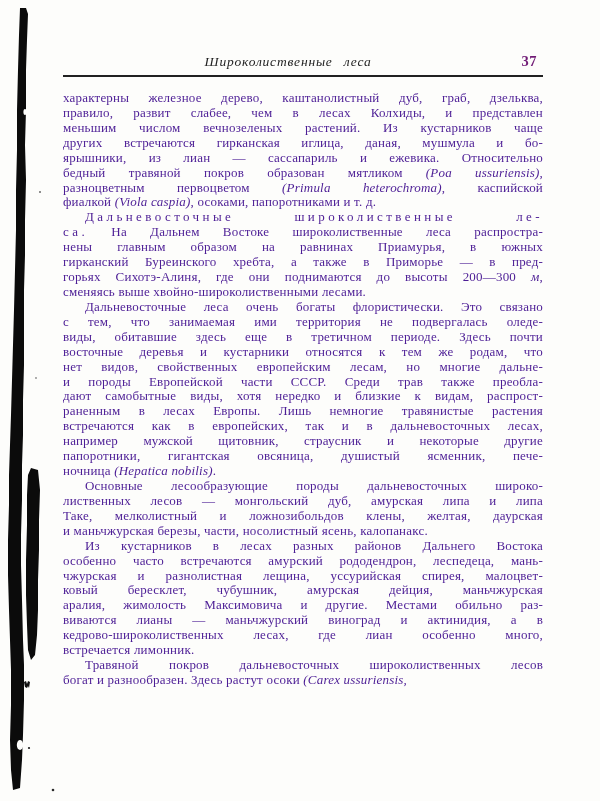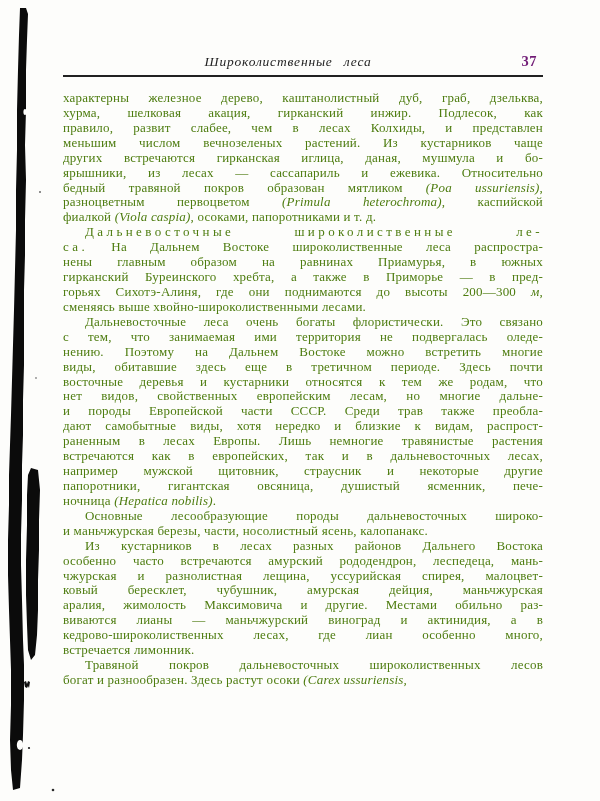--- a/index.html
+++ b/index.html
@@ -42,21 +42,21 @@
     color:#701a75;
   }
   .head-rule{
     margin-top:4px;
     border-bottom:2px solid #212121;
     height:0;
   }
   .bodytext{
     margin-top:14px;
     font-size:13px;
-    color:#4d7c0f;
+    color:#4c1d95;
   }
   .para{margin:0;padding:0;}
   .line{
     display:block;
     height:14.93px;line-height:14.93px;
     text-align:justify;
     text-align-last:justify;
     white-space:normal;
     letter-spacing:0.2px;
     overflow:visible;
@@ -107,54 +107,54 @@
     <div class="running-head">
       <span class="title">Широколиственные леса</span>
       <span class="pagenum">37</span>
     </div>
 
     <div class="head-rule"></div>
 
     <div class="bodytext" id="body-text">
         <div class="para">
           <div class="line"><span>характерны железное дерево, каштанолистный дуб, граб, дзельква,</span></div>
-          <div class="line"><span>хурма, шелковая акация, гирканский инжир. Подлесок, как</span></div>
           <div class="line"><span>правило, развит слабее, чем в лесах Колхиды, и представлен</span></div>
           <div class="line"><span>меньшим числом вечнозеленых растений. Из кустарников чаще</span></div>
           <div class="line"><span>других встречаются гирканская иглица, даная, мушмула и бо-</span></div>
-          <div class="line"><span>ярышники, из лесах — сассапариль и ежевика. Относительно</span></div>
+          <div class="line"><span>ярышники, из лиан — сассапариль и ежевика. Относительно</span></div>
           <div class="line"><span>бедный травяной покров образован мятликом </span><span class="i">(Poa ussuriensis)</span><span>,</span></div>
           <div class="line"><span>разноцветным первоцветом </span><span class="i">(Primula heterochroma)</span><span>, каспийской</span></div>
           <div class="line lastline"><span>фиалкой </span><span class="i">(Viola caspia)</span><span>, осоками, папоротниками и т. д.</span></div>
         </div>
         <div class="para">
           <div class="line first"><span class="sp">Дальневосточные широколиственные ле-</span></div>
           <div class="line"><span class="sp">са.</span><span> На Дальнем Востоке широколиственные леса распростра-</span></div>
           <div class="line"><span>нены главным образом на равнинах Приамурья, в южных</span></div>
           <div class="line"><span>гирканский Буреинского хребта, а также в Приморье — в пред-</span></div>
           <div class="line"><span>горьях Сихотэ-Алиня, где они поднимаются до высоты 200—300 </span><span class="i">м</span><span>,</span></div>
           <div class="line lastline"><span>сменяясь выше хвойно-широколиственными лесами.</span></div>
         </div>
         <div class="para">
           <div class="line first"><span>Дальневосточные леса очень богаты флористически. Это связано</span></div>
           <div class="line"><span>с тем, что занимаемая ими территория не подвергалась оледе-</span></div>
-          <div class="line"><span>нению. Поэтому на Дальнем Востоке можно встретить многие</span></div>
           <div class="line"><span>виды, обитавшие здесь еще в третичном периоде. Здесь почти</span></div>
           <div class="line"><span>восточные деревья и кустарники относятся к тем же родам, что</span></div>
           <div class="line"><span>нет видов, свойственных европейским лесам, но многие дальне-</span></div>
           <div class="line"><span>и породы Европейской части СССР. Среди трав также преобла-</span></div>
           <div class="line"><span>дают самобытные виды, хотя нередко и близкие к видам, распрост-</span></div>
           <div class="line"><span>раненным в лесах Европы. Лишь немногие травянистые растения</span></div>
           <div class="line"><span>встречаются как в европейских, так и в дальневосточных лесах,</span></div>
           <div class="line"><span>например мужской щитовник, страусник и некоторые другие</span></div>
           <div class="line"><span>папоротники, гигантская овсяница, душистый ясменник, пече-</span></div>
           <div class="line lastline"><span>ночница </span><span class="i">(Hepatica nobilis)</span><span>.</span></div>
         </div>
         <div class="para">
           <div class="line first"><span>Основные лесообразующие породы дальневосточных широко-</span></div>
+          <div class="line"><span>лиственных лесов — монгольский дуб, амурская липа и липа</span></div>
+          <div class="line"><span>Таке, мелколистный и ложнозибольдов клены, желтая, даурская</span></div>
           <div class="line lastline"><span>и маньчжурская березы, части, носолистный ясень, калопанакс.</span></div>
         </div>
         <div class="para">
           <div class="line first"><span>Из кустарников в лесах разных районов Дальнего Востока</span></div>
           <div class="line"><span>особенно часто встречаются амурский рододендрон, леспедеца, мань-</span></div>
           <div class="line"><span>чжурская и разнолистная лещина, уссурийская спирея, малоцвет-</span></div>
           <div class="line"><span>ковый бересклет, чубушник, амурская дейция, маньчжурская</span></div>
           <div class="line"><span>аралия, жимолость Максимовича и другие. Местами обильно раз-</span></div>
           <div class="line"><span>виваются лианы — маньчжурский виноград и актинидия, а в</span></div>
           <div class="line"><span>кедрово-широколиственных лесах, где лиан особенно много,</span></div>

